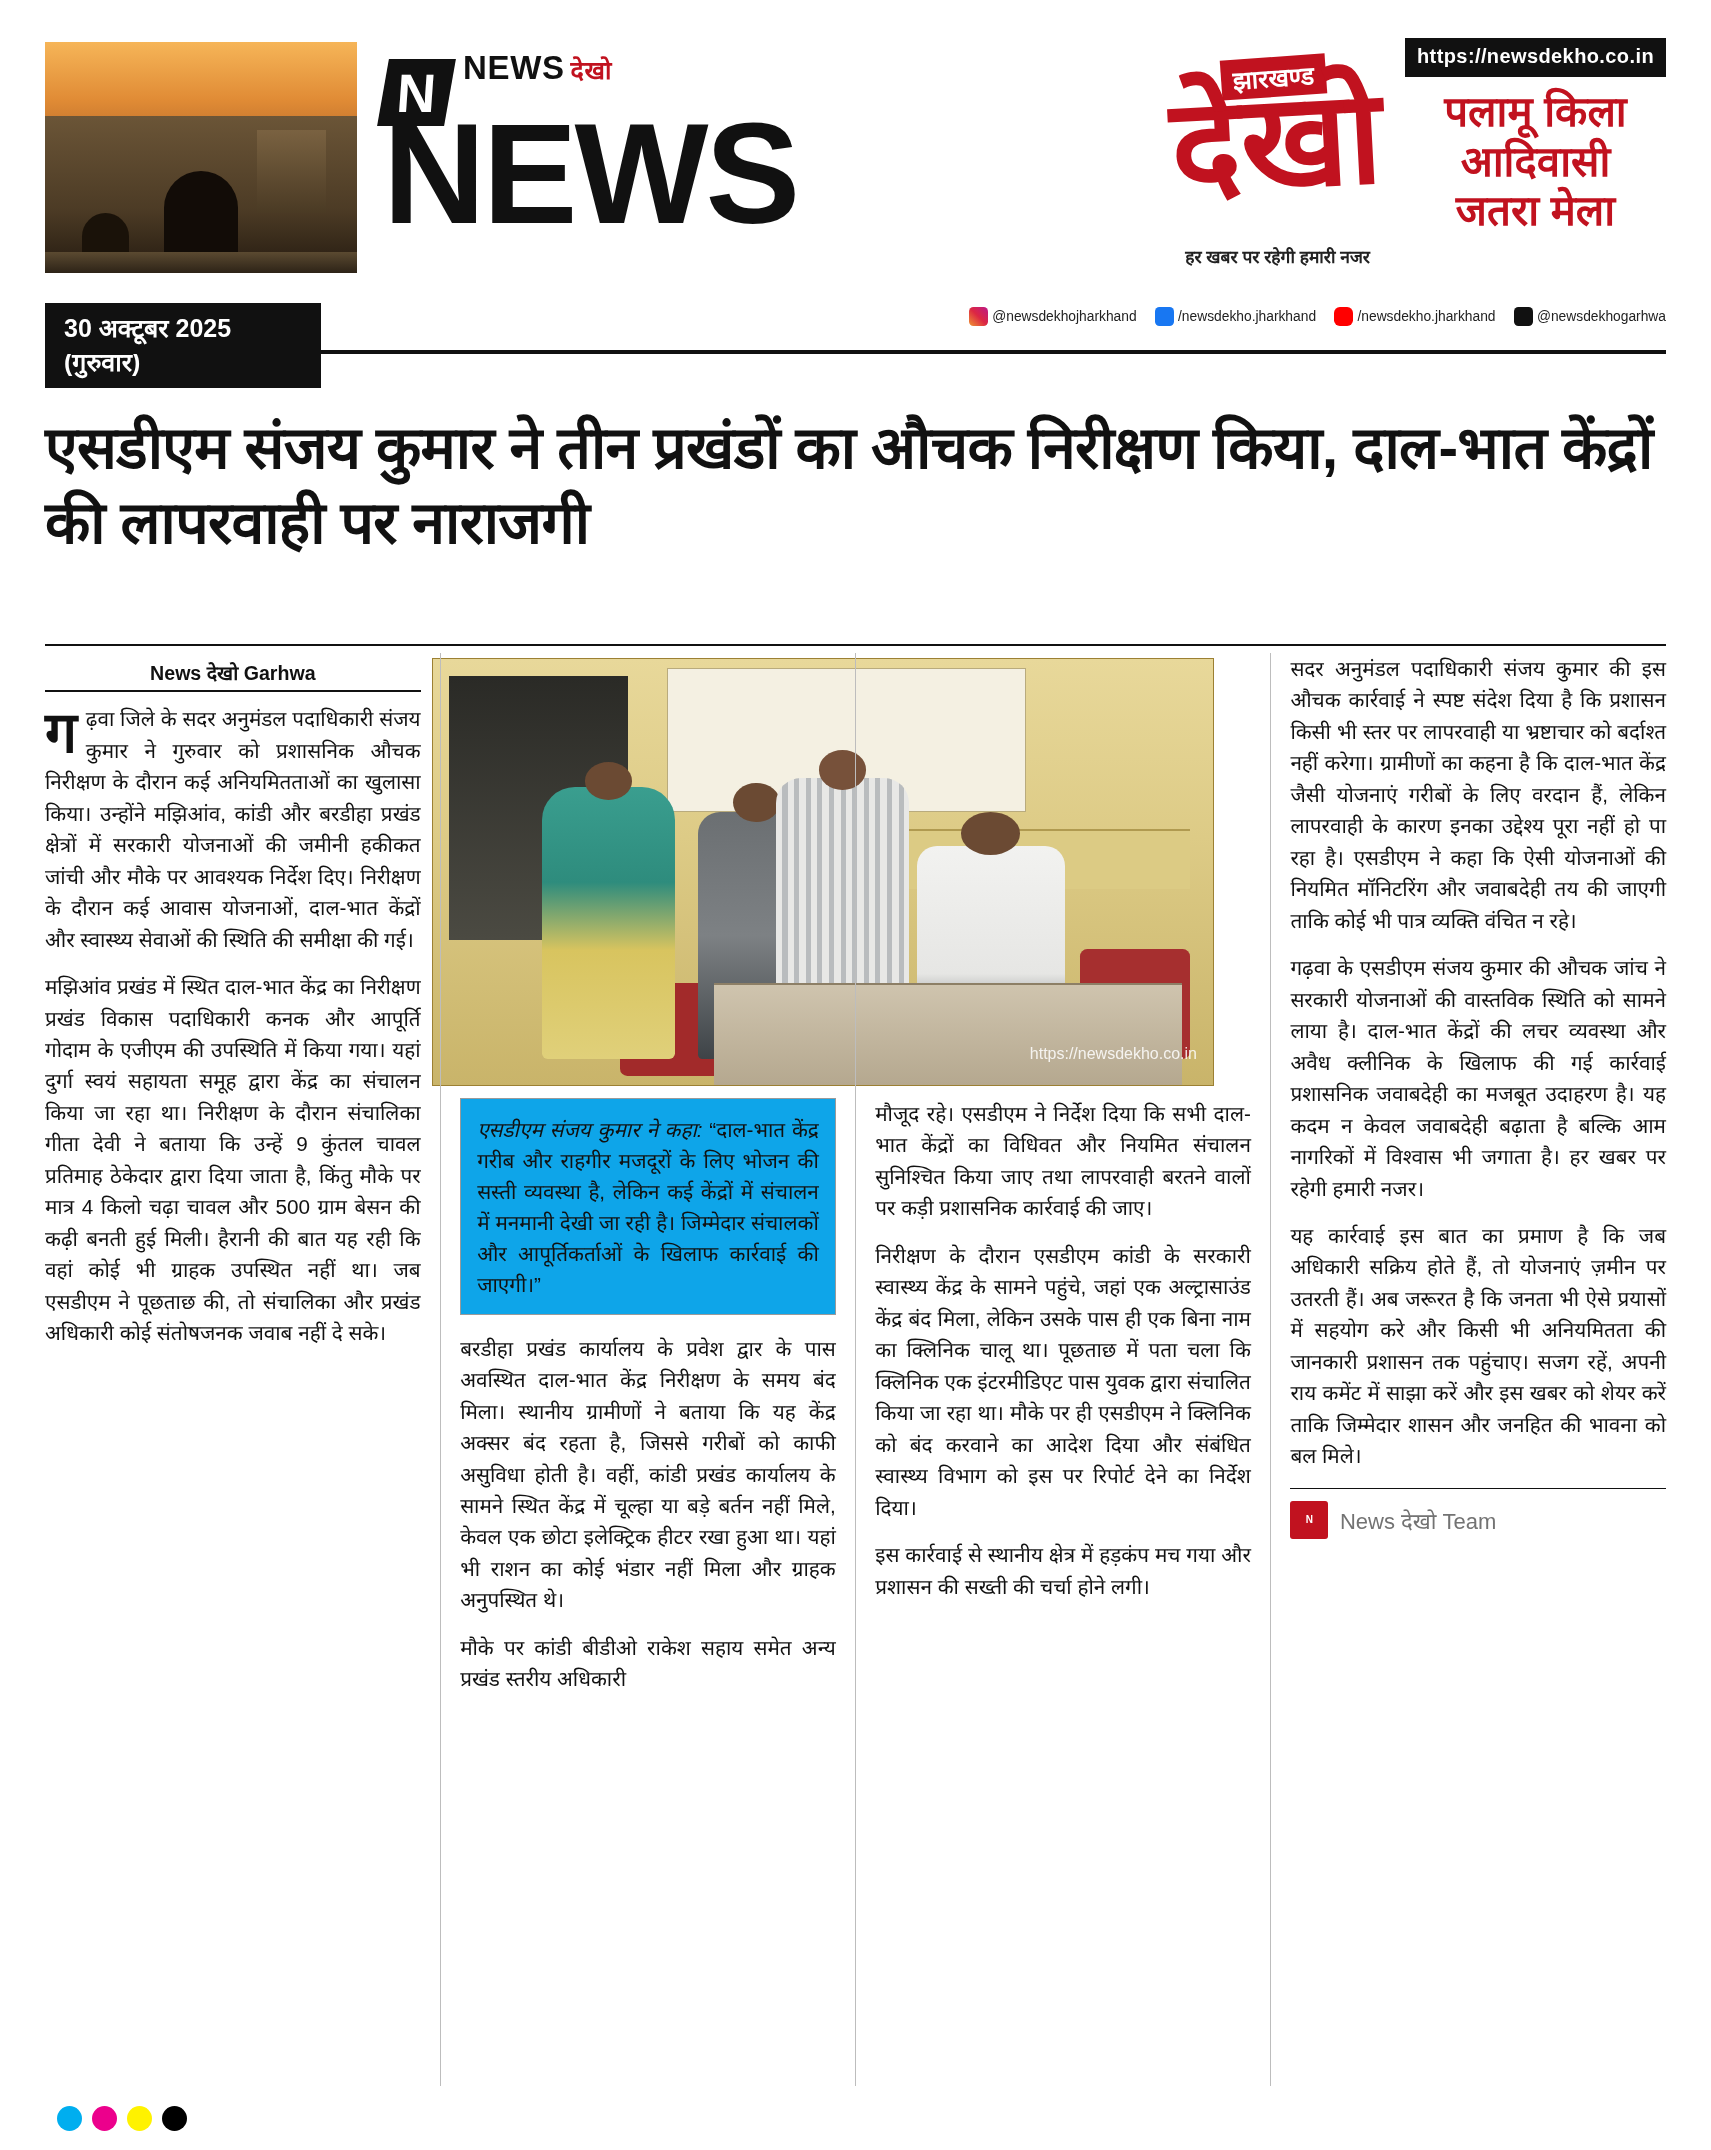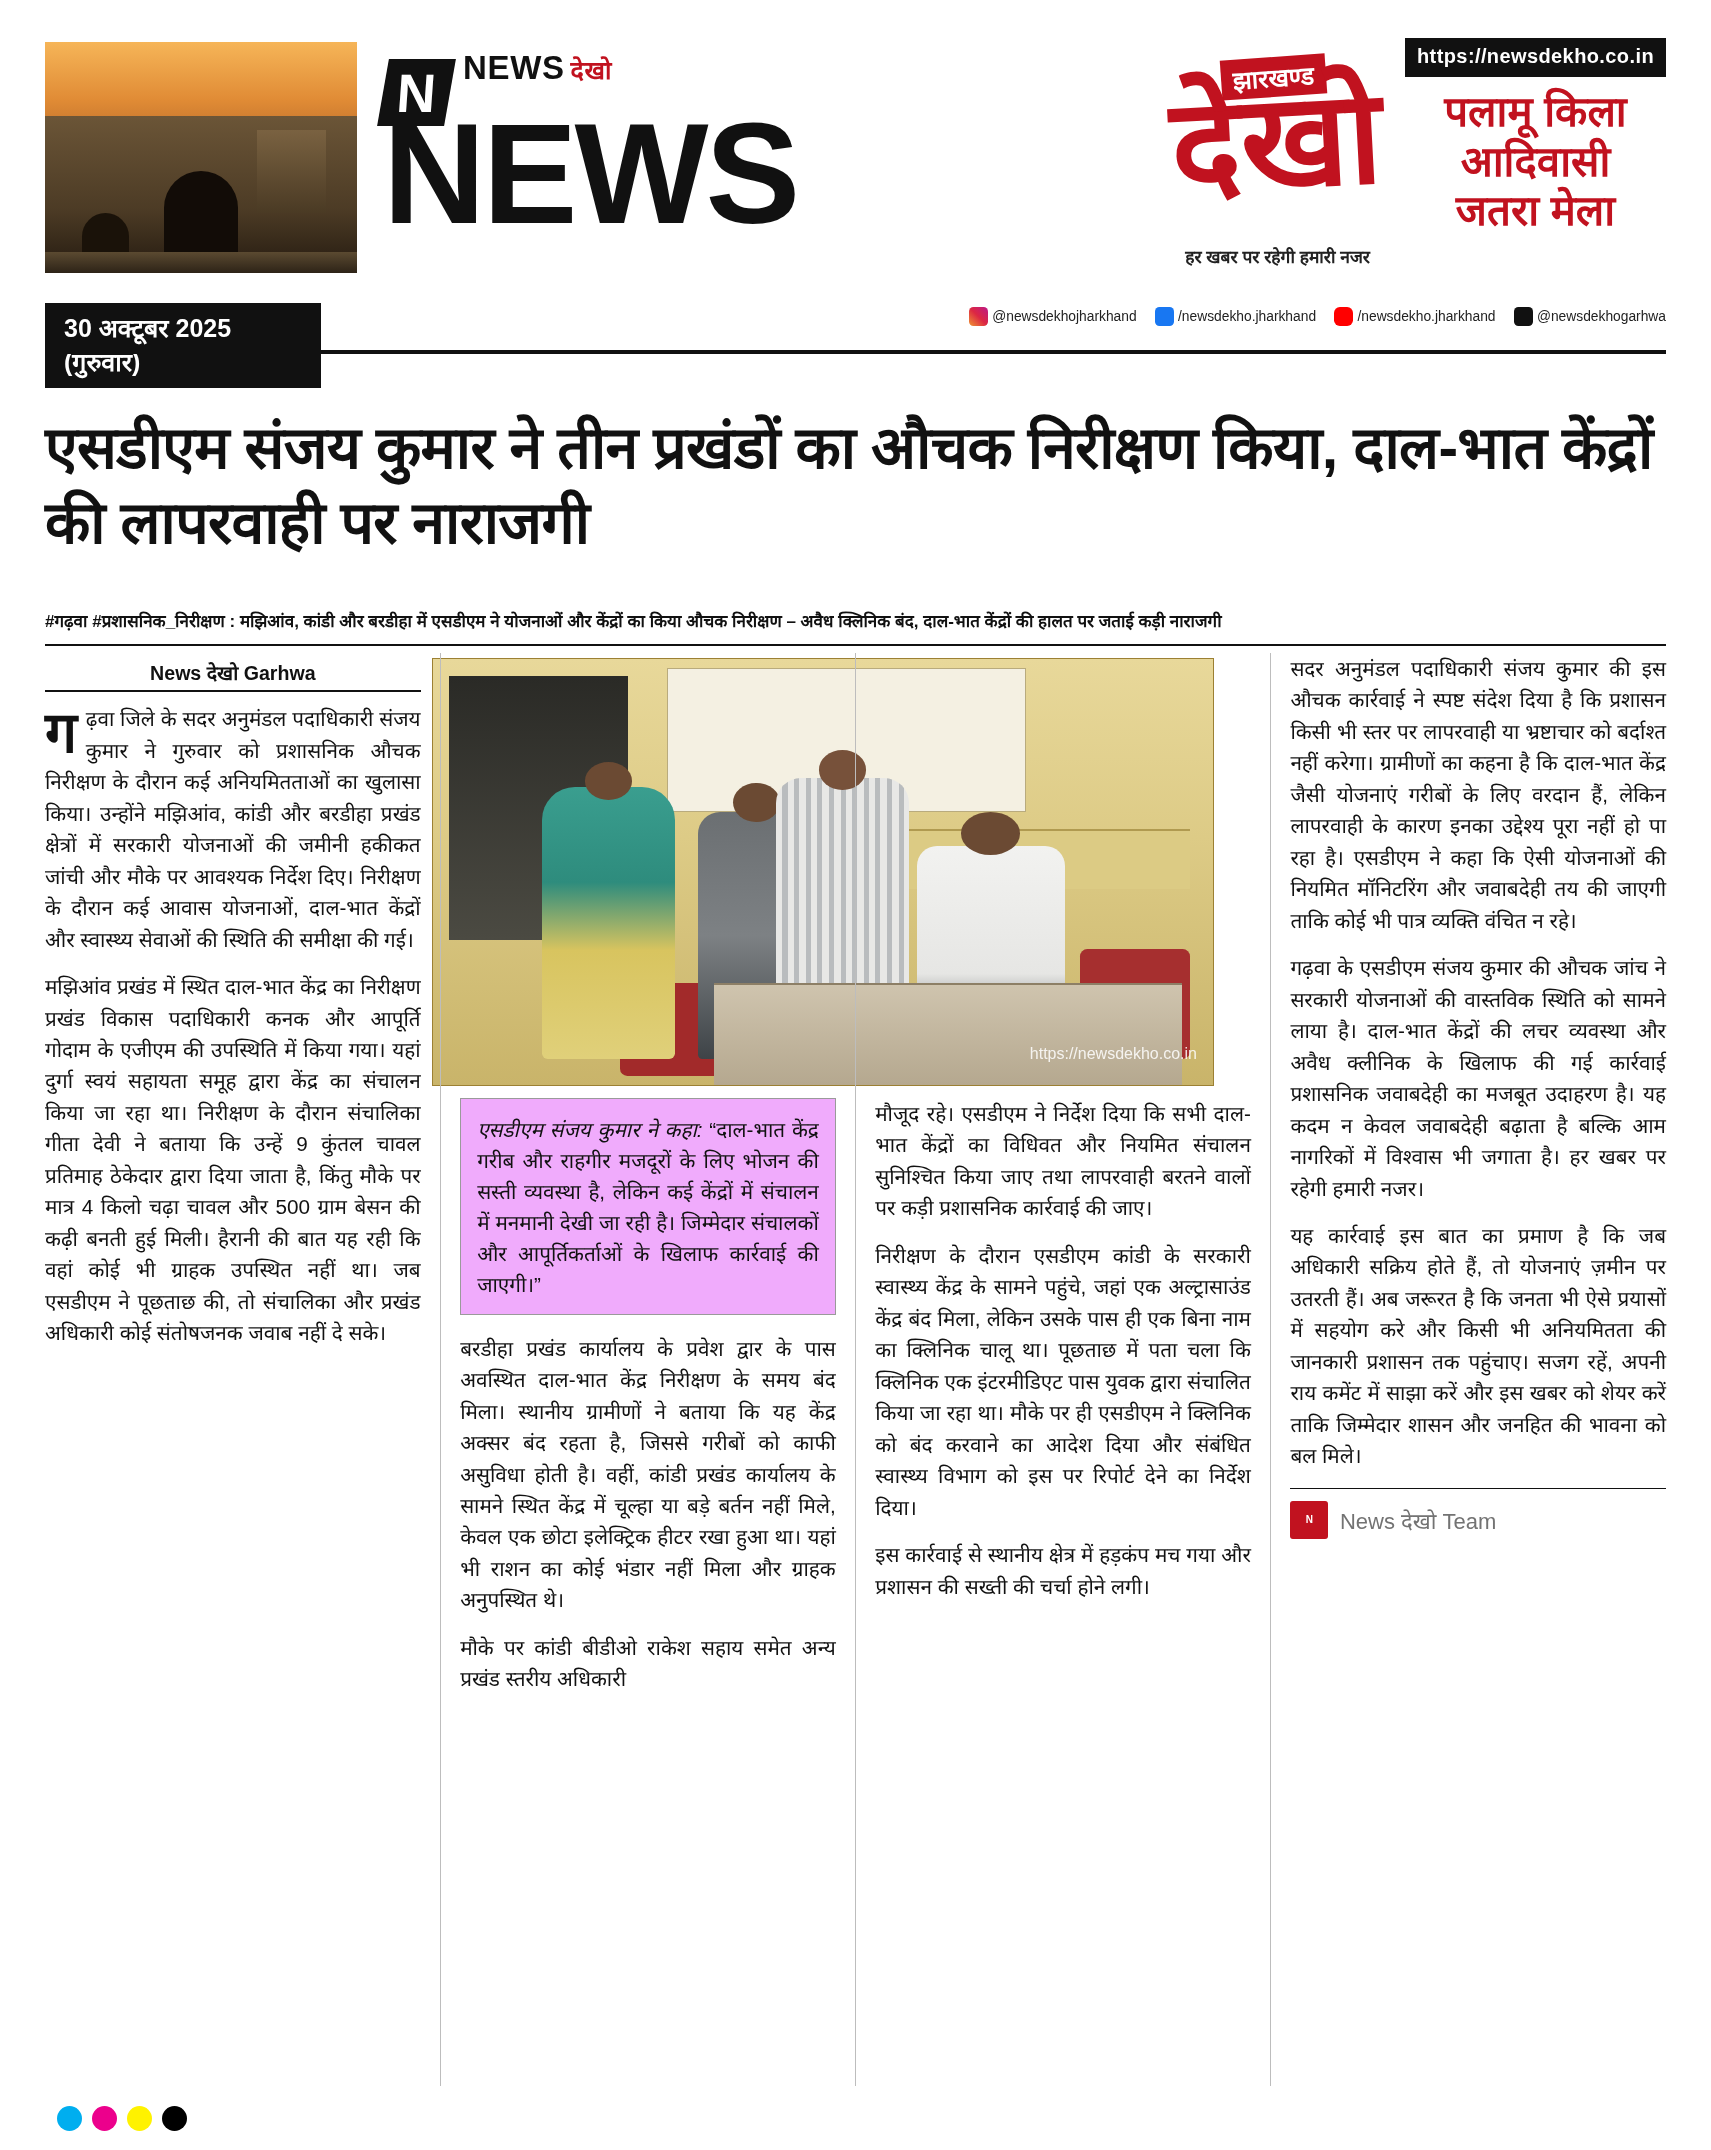--- a/index.html
+++ b/index.html
@@ -258,21 +258,21 @@
   }
   .photo-chair1 { position:absolute; left: 24%; bottom: 2%; width: 16%; height: 22%; background:#a22a2a; border-radius:7.3px; }
   .photo-chair2 { position:absolute; right: 3%; bottom: 6%; width: 14%; height: 26%; background:#a62f2f; border-radius:7.3px; }
   .photo-wm {
     position: absolute; right: 16px; bottom: 22px;
     color: rgba(255,255,255,.85); font-size: 16px;
   }
 
   .quote-box {
     border: 1.5px solid #9a9a9a;
-    background: #f0abfc;
+    background: #0ea5e9;
     padding: 14.5px 16px;
     margin-bottom: 17.4px;
   }
   .quote-box p {
     margin: 0;
     font-size: 20.7px;
     line-height: 1.5;
     text-align: justify;
   }
   .quote-lead { font-style: italic; }
@@ -347,21 +347,20 @@
     </div>
     <div class="item">
       <span class="sic x"></span>
       <span>@newsdekhogarhwa</span>
     </div>
   </div>
 
   <div class="rule-thick"></div>
 
   <h1 class="headline">एसडीएम संजय कुमार ने तीन प्रखंडों का औचक निरीक्षण किया, दाल-भात केंद्रों की लापरवाही पर नाराजगी</h1>
-  <div class="subline">#गढ़वा #प्रशासनिक_निरीक्षण : मझिआंव, कांडी और बरडीहा में एसडीएम ने योजनाओं और केंद्रों का किया औचक निरीक्षण – अवैध क्लिनिक बंद, दाल-भात केंद्रों की हालत पर जताई कड़ी नाराजगी</div>
   <div class="rule-thin"></div>
 
   <div class="photo-wrap">
     <div class="photo-wall"></div>
     <div class="photo-doorway"></div>
     <div class="photo-poster"></div>
     <div class="photo-board"></div>
     <div class="photo-chair1"></div>
     <div class="photo-chair2"></div>
     <div class="p-person p-woman"></div>

